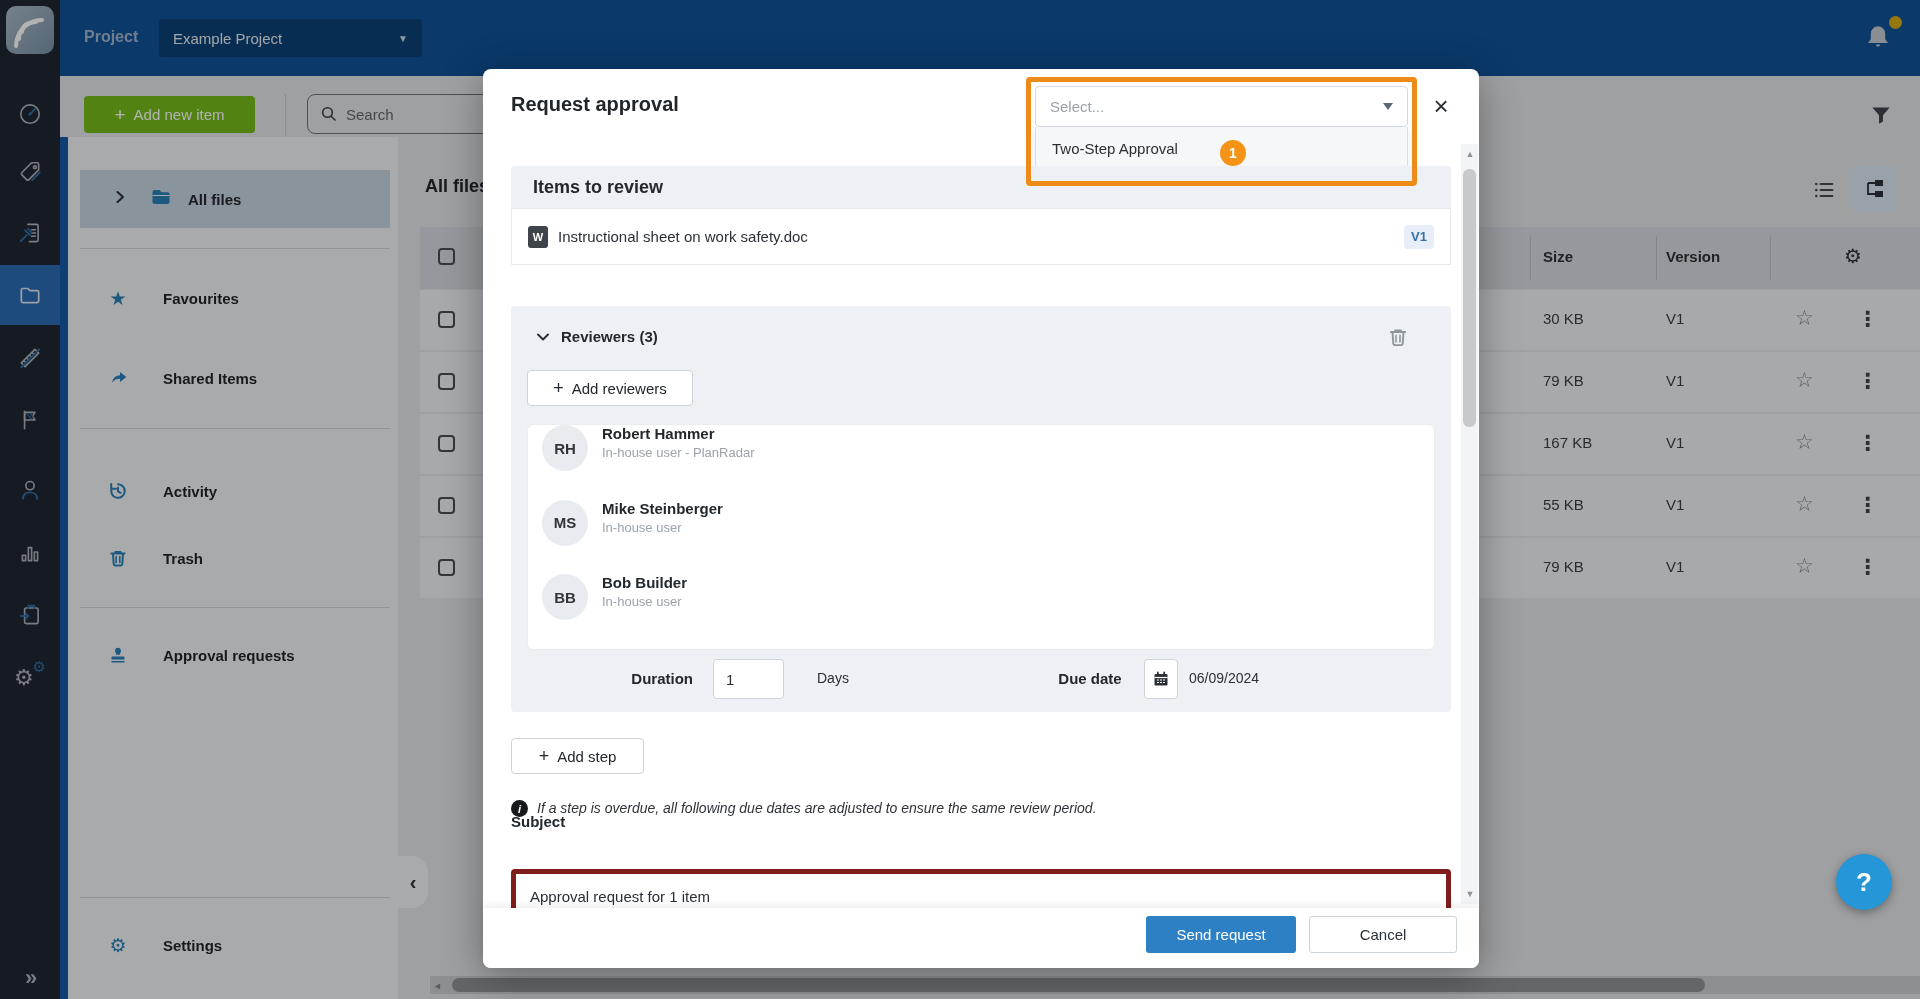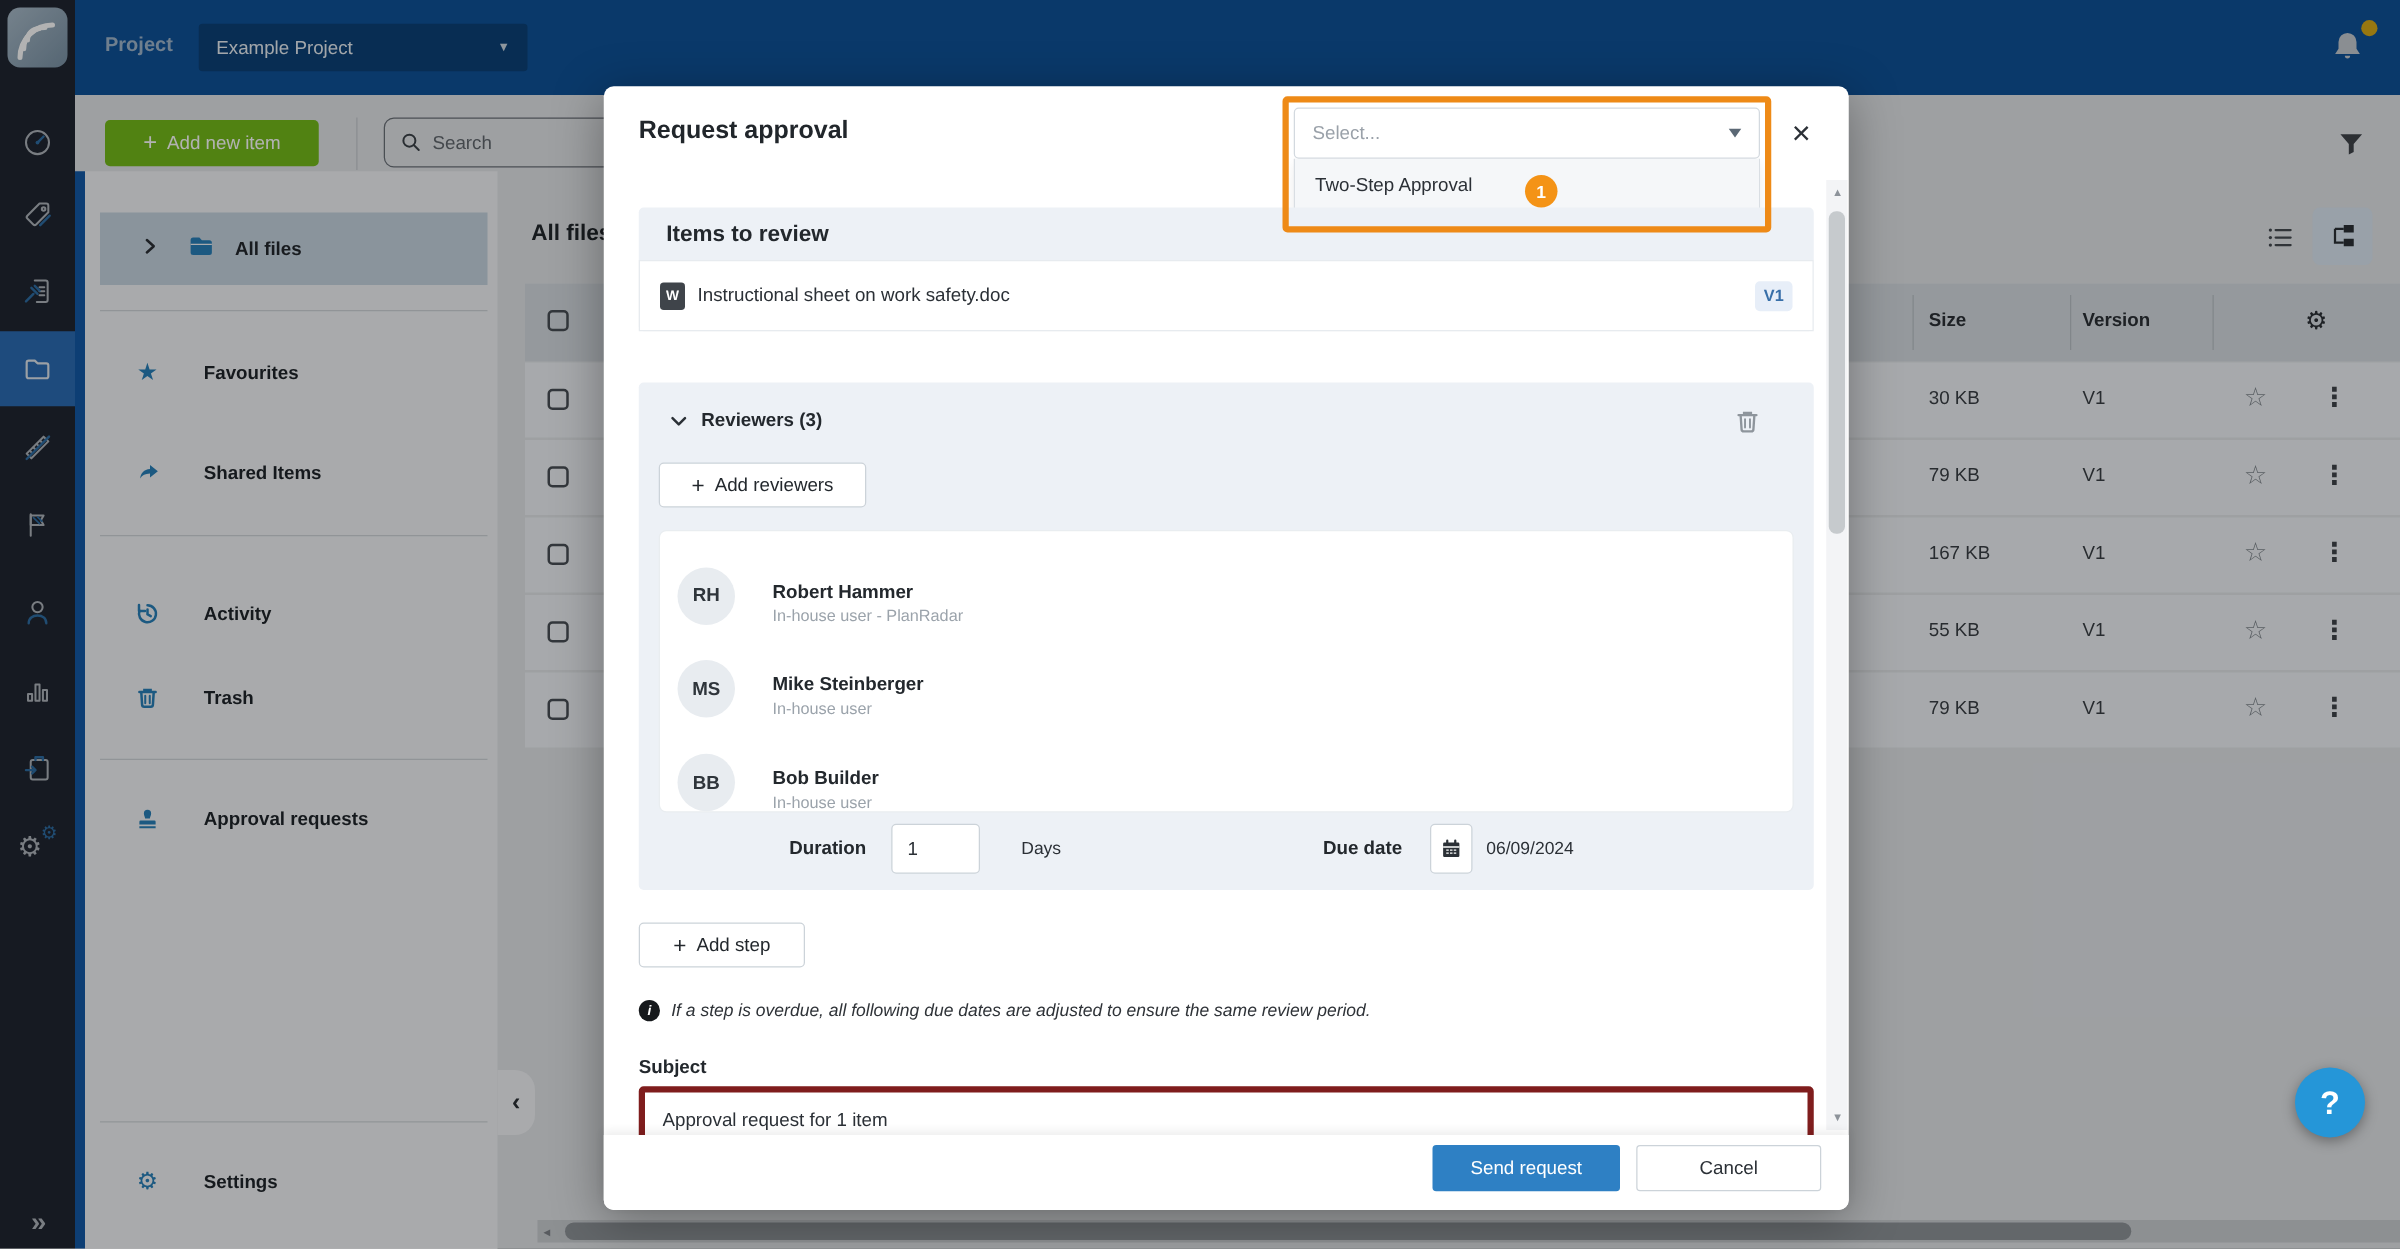--- a/index.html
+++ b/index.html
@@ -111,37 +111,37 @@
   font-size:13px;font-weight:700;display:flex;align-items:center;justify-content:center;padding:0 6px}
 .rev-sec{left:28px;top:237px;width:940px;height:406px}
 .rev-head{position:absolute;left:24px;top:22px;display:flex;align-items:center;gap:10px;cursor:pointer}
 .rev-head .lbl{font-size:15px;font-weight:700}
 .rev-trash{position:absolute;left:876px;top:20px;width:24px;height:24px;cursor:pointer}
 .btn-addrev{position:absolute;left:16px;top:64px;width:166px;height:36px;background:#fff;border:1px solid #ccd3d9;
   border-radius:4px;display:flex;align-items:center;justify-content:center;gap:8px;font-size:15px;cursor:pointer}
 .btn-addrev .plus,.btn-addstep .plus{font-size:18px;font-weight:400}
 .rev-card{position:absolute;left:16px;top:118px;width:908px;height:226px;background:#fff;border:1px solid #e9edf0;
   border-radius:6px;display:flex;flex-direction:column;padding:0 0}
-.rev-row{height:75px;display:flex;align-items:flex-end;padding:0 14px;gap:30px}
+.rev-row{height:75px;display:flex;align-items:flex-start;padding:0 14px;gap:14px}
 .avatar{width:46px;height:46px;border-radius:50%;background:#e8ecf0;display:flex;align-items:center;
   justify-content:center;font-size:15px;font-weight:700;color:#2f353b}
 .rev-name{font-size:15px;font-weight:700;color:#23282d}
 .rev-sub{font-size:13px;color:#9ba3ab;margin-top:3px}
 .sched-lbl{position:absolute;top:364px;font-size:15px;font-weight:700;color:#23282d}
 .sched-txt{position:absolute;top:364px;font-size:14px;color:#2b3036}
 .dur-input{position:absolute;left:202px;top:353px;width:71px;height:40px;border:1px solid #ccd3d9;border-radius:4px;
   font-size:15px;color:#2b3036;padding:0 12px;outline:none;background:#fff;font-family:inherit}
 .cal-btn{position:absolute;left:633px;top:353px;width:34px;height:40px;background:#fff;border:1px solid #ccd3d9;
   border-radius:4px;display:flex;align-items:center;justify-content:center;cursor:pointer}
 .btn-addstep{left:28px;top:669px;width:133px;height:36px;background:#fff;border:1px solid #ccd3d9;border-radius:4px;
   display:flex;align-items:center;justify-content:center;gap:8px;font-size:15px;cursor:pointer}
 .info-ic{left:28px;top:731px;width:17px;height:17px;border-radius:50%;background:#16191c;color:#fff;
   display:flex;align-items:center;justify-content:center;font-size:11px;font-weight:700;font-style:italic}
 .info-txt{left:54px;top:731px;width:880px;font-size:14px;font-style:italic;color:#2f3338}
-.subj-lbl{left:28px;top:776px;font-size:15px;font-weight:700}
+.subj-lbl{left:28px;top:744px;font-size:15px;font-weight:700}
 .subj-input{left:28px;top:800px;width:940px;height:54px;border:5px solid #7f1d1d;border-radius:4px;background:#fff;
   font-size:15px;color:#2b3036;padding:0 14px;outline:none;font-family:inherit}
 .m-footer{left:0;top:839px;width:996px;height:60px;background:#fff;border-radius:0 0 8px 8px;
   box-shadow:0 -3px 8px rgba(0,0,0,.07)}
 .btn-send{position:absolute;left:663px;top:8px;width:150px;height:37px;background:#2e80c4;border-radius:3px;
   color:#fff;font-size:15px;display:flex;align-items:center;justify-content:center;cursor:pointer}
 .btn-cancel{position:absolute;left:826px;top:8px;width:148px;height:37px;background:#fff;border:1px solid #ccd3d9;
   border-radius:3px;color:#2b3036;font-size:15px;display:flex;align-items:center;justify-content:center;cursor:pointer}
 .m-scroll{left:978px;top:75px;width:17px;height:760px;background:#f3f4f6}
 .m-sthumb{left:980px;top:100px;width:13px;height:258px;background:#c6cacd;border-radius:6px;cursor:pointer}

